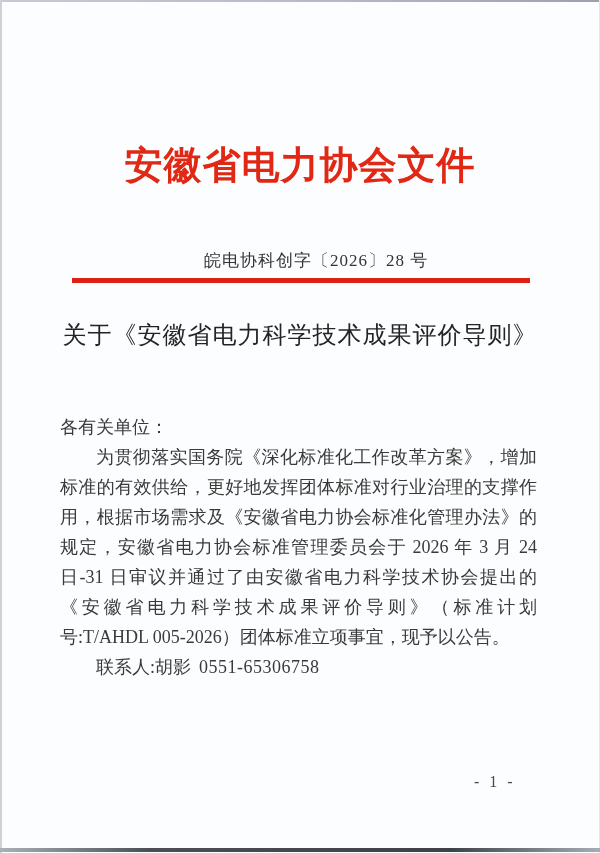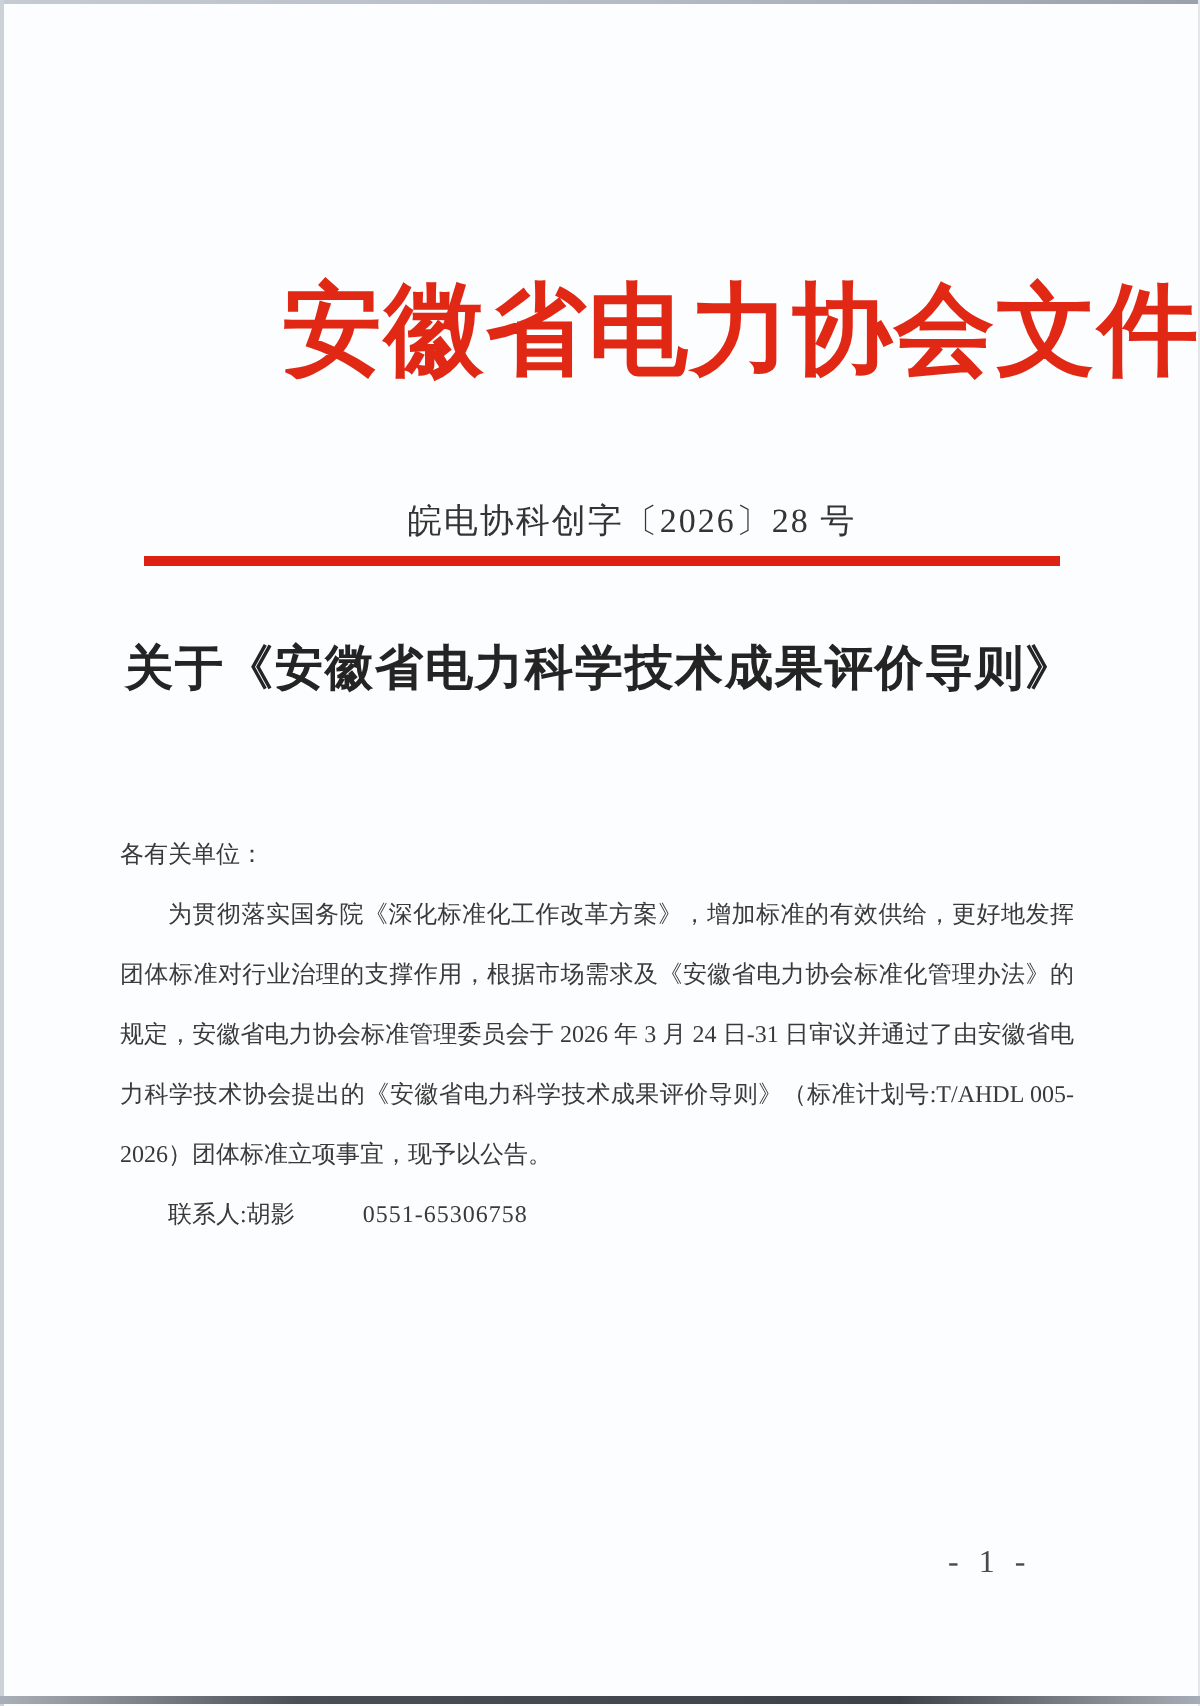--- a/index.html
+++ b/index.html
@@ -35,22 +35,22 @@
     position: absolute; left: 0; bottom: 1px;
     width: 100%; height: 4px;
     background: linear-gradient(to right, #aab0b8, #4a4f57 25%, #3d424a 75%, #a7adb6);
   }
 
   .letterhead {
     position: absolute;
     top: 130px;
     left: 0;
     width: 100%;
-    text-align: right;
-    font-size: 50px;
+    text-align: center;
+    font-size: 38px;
     line-height: 70px;
     font-weight: bold;
     letter-spacing: 1px;
     color: var(--letterhead-red, #e02815);
     font-family: "Liberation Serif", "DejaVu Serif", serif;
     white-space: nowrap;
   }
   .doc-number {
     position: absolute;
     top: 249px;
@@ -73,40 +73,40 @@
   .title {
     position: absolute;
     top: 318px;
     left: 0;
     width: 100%;
     margin: 0;
     text-align: center;
     font-family: "Liberation Sans", "DejaVu Sans", sans-serif;
     font-size: 24px;
     line-height: 34px;
-    font-weight: bold;
+    font-weight: normal;
     color: #242424;
     letter-spacing: 1px;
   }
   .title span { display: block; }
 
   .doc-body {
     position: absolute;
     top: 412px;
     left: 60px;
     width: 477px;
-    font-size: 12px;
+    font-size: 18px;
     line-height: 30px;
     color: #3a3a3a;
     text-align: justify;
   }
   .doc-body p { margin: 0; }
   .doc-body .para { text-indent: 2em; }
   .contact { text-indent: 2em; }
-  .contact .phone { margin-left: 34px; letter-spacing: 0.5px; }
+  .contact .phone { margin-left: 8px; letter-spacing: 0.5px; }
 
   .page-number {
     position: absolute;
     top: 772px;
     left: 474px;
     font-size: 16px;
     line-height: 20px;
     color: #4a4a4a;
     letter-spacing: 3px;
     white-space: nowrap;

